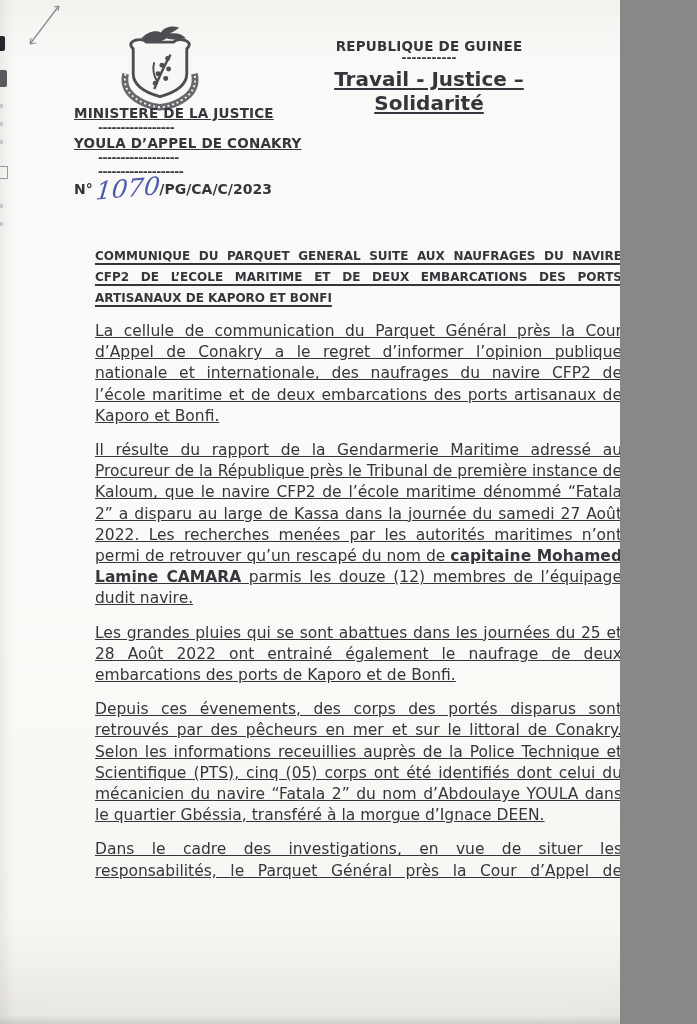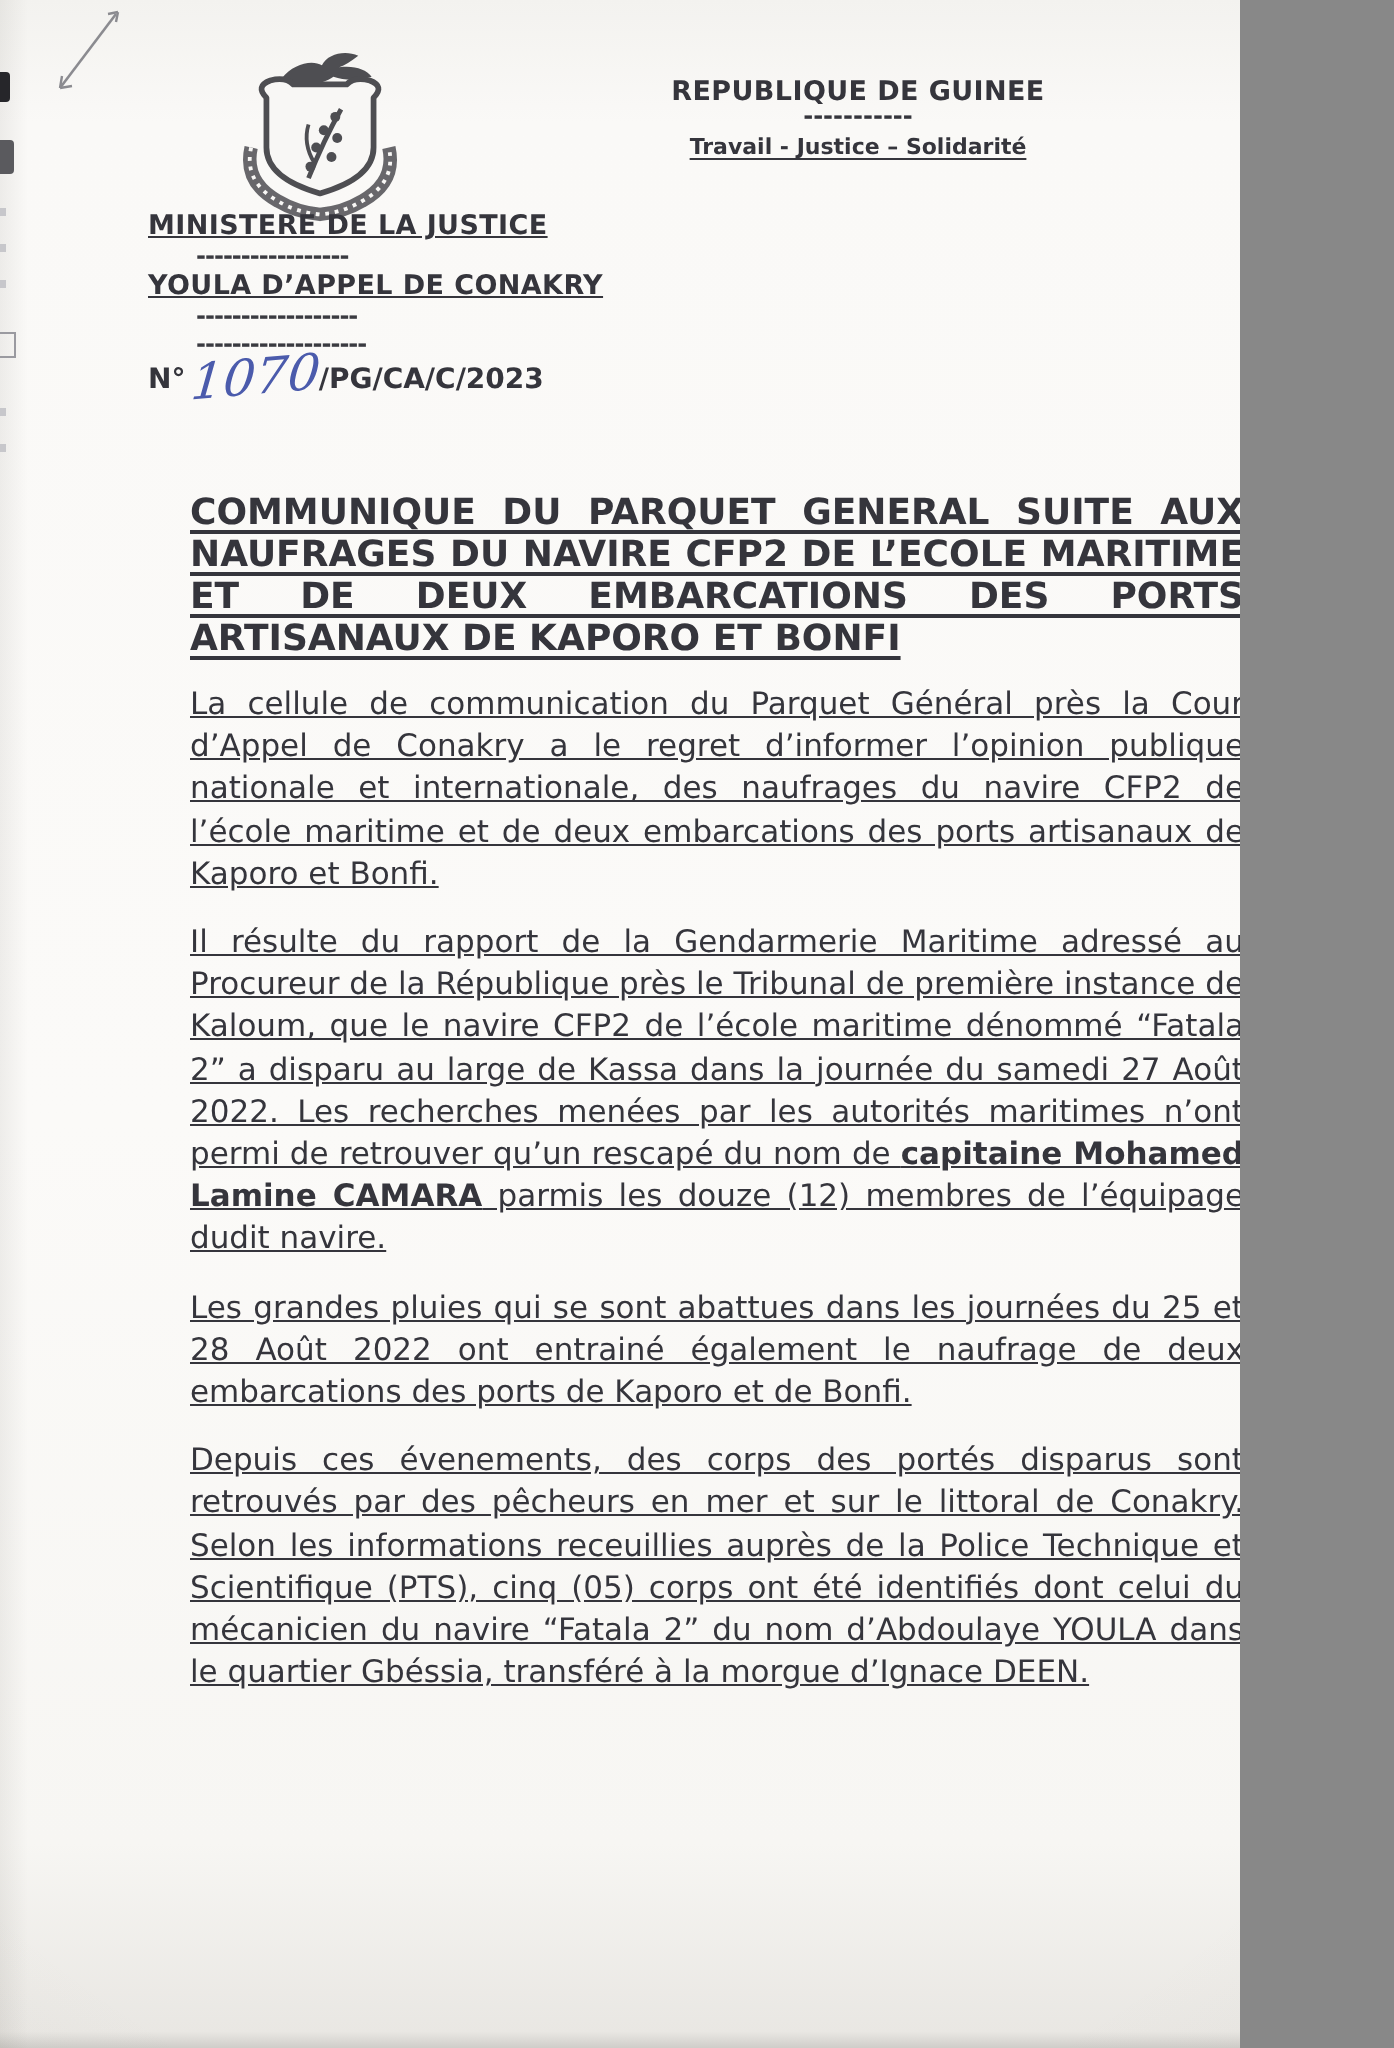--- a/index.html
+++ b/index.html
@@ -17,36 +17,36 @@
   .edge-mark { position:absolute; left:0; }
   .em1 { top:36px;  width:5px; height:15px; background:#26262a; border-radius:0 2px 2px 0; }
   .em2 { top:70px;  width:7px; height:17px; background:#5a5a5e; border-radius:0 2px 2px 0; }
   .em3 { top:166px; width:7px; height:11px; border:1.5px solid #9a9aa0; border-left:none; background:transparent; }
   .emd { width:3px; height:4px; background:#c7c7cb; }
   
   .arms { position:absolute; left:112px; top:24px; }
   .gov-block { position:absolute; left:315px; top:38px; width:228px; text-align:center; }
   .gov-title { font-weight:bold; font-size:13.5px; letter-spacing:0.2px; line-height:16px; }
   .gov-sep   { font-weight:bold; font-size:12px; line-height:9px; letter-spacing:0; }
-  .motto     { font-weight:bold; font-size:11px; text-decoration:underline; text-underline-offset:2px; margin-top:4px; }
+  .motto     { font-weight:bold; font-size:20px; text-decoration:underline; text-underline-offset:2px; margin-top:4px; }
   
   .lh { position:absolute; left:74px; top:106px; }
   .lh-name   { font-weight:bold; font-size:13.5px; line-height:15px; letter-spacing:0.2px;text-decoration:underline; }
   .lh-dashes { font-weight:bold; font-size:12px; line-height:12px; padding-left:24px; letter-spacing:-0.5px; margin:1px 0 2px 0; color:#3a3a40; }
   .ref { margin-top:3px; font-weight:bold; font-size:14px; white-space:nowrap; }
   .hand {
     font-family:"DejaVu Serif", serif; font-style:italic; font-weight:500;
     color:#4b5bac; font-size:25px; display:inline-block;
     transform:skewX(-10deg) rotate(-5deg);
     position:relative; top:3px; margin:0 0 0 3px; line-height:10px;
   }
   
   .content { position:absolute; left:95px; top:246px; width:527px; }
   .doc-title {
-    font-weight:bold; font-size:18px; line-height:21px; text-align:justify;
+    font-weight:bold; font-size:12px; line-height:21px; text-align:justify;
     text-decoration:underline; text-underline-offset:3px; text-decoration-thickness:1.5px;
     margin:0 0 12px 0;
   }
   .content p { font-size:15.5px; line-height:21.2px; text-align:justify; margin:0 0 13px 0;text-decoration:underline; }
   .content p.cont { text-align-last:justify; }
   .content strong { font-weight:bold; }
 </style>
 </head>
 <body>
 
@@ -98,15 +98,16 @@
       <span>N°</span><span class="hand">1070</span><span>/PG/CA/C/2023</span>
     </div>
   </div>
 
   <div class="content">
     <div class="doc-title">COMMUNIQUE DU PARQUET GENERAL SUITE AUX NAUFRAGES DU NAVIRE CFP2 DE L’ECOLE MARITIME ET DE DEUX EMBARCATIONS DES PORTS ARTISANAUX DE KAPORO ET BONFI</div>
     <p>La cellule de communication du Parquet Général près la Cour d’Appel de Conakry a le regret d’informer l’opinion publique nationale et internationale, des naufrages du navire CFP2 de l’école maritime et de deux embarcations des ports artisanaux de Kaporo et Bonfi.</p>
     <p><span>Il résulte du rapport de la Gendarmerie Maritime adressé au Procureur de la République près le Tribunal de première instance de Kaloum, que le navire CFP2 de l’école maritime dénommé “Fatala 2” a disparu au large de Kassa dans la journée du samedi 27 Août 2022. Les recherches menées par les autorités maritimes n’ont permi de retrouver qu’un rescapé du nom de </span><strong>capitaine Mohamed Lamine CAMARA</strong><span> parmis les douze (12) membres  de l’équipage dudit navire.</span></p>
     <p>Les grandes pluies qui se sont abattues dans les journées du 25 et 28 Août 2022 ont entrainé également le naufrage de deux embarcations des ports de Kaporo et de Bonfi.</p>
     <p>Depuis ces évenements, des corps des portés disparus sont retrouvés par des pêcheurs en mer et sur le littoral de Conakry. Selon les informations receuillies auprès de la Police Technique et Scientifique (PTS), cinq (05) corps ont été identifiés dont celui du mécanicien du navire “Fatala 2” du nom d’Abdoulaye YOULA dans le quartier Gbéssia, transféré à la morgue d’Ignace DEEN.</p>
+    <p class="cont">Dans le cadre des investigations, en vue de situer les responsabilités, le Parquet Général près la Cour d’Appel de</p>
   </div>
 
 </div>
 
 </body></html>

